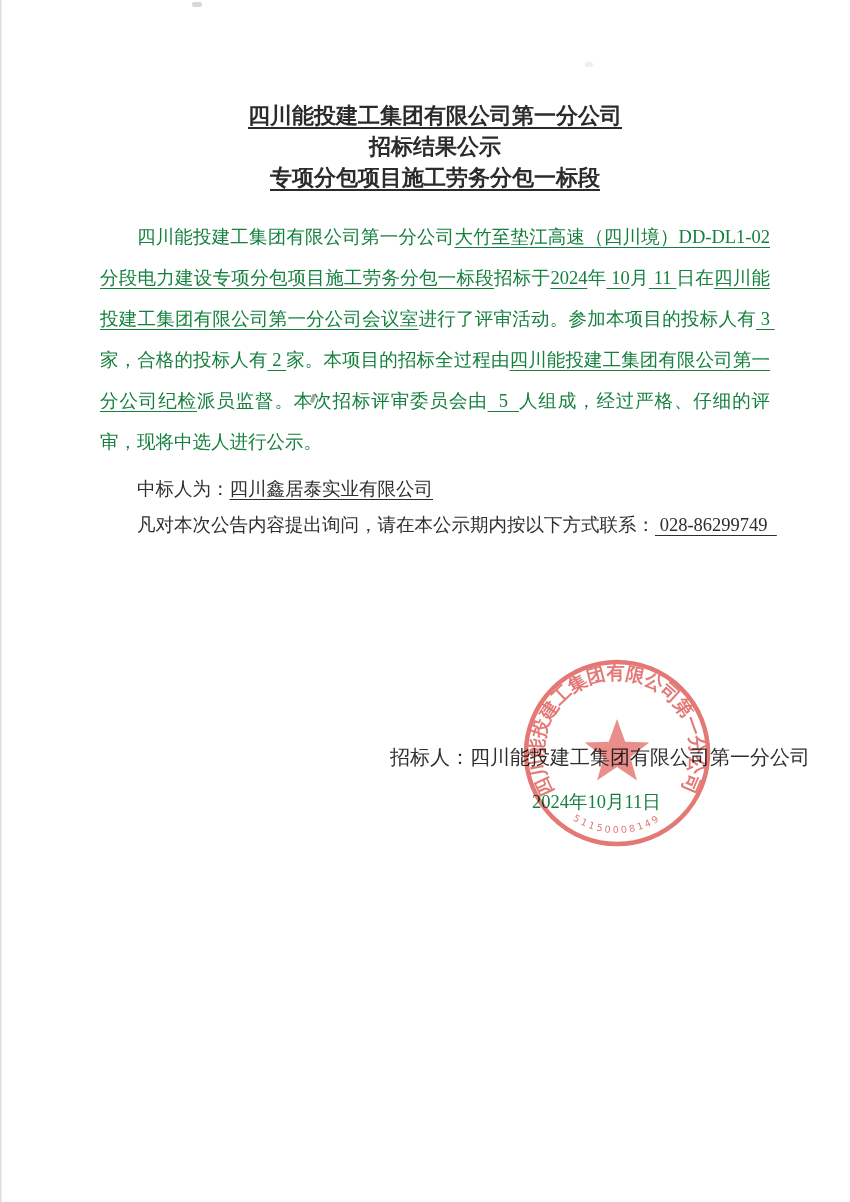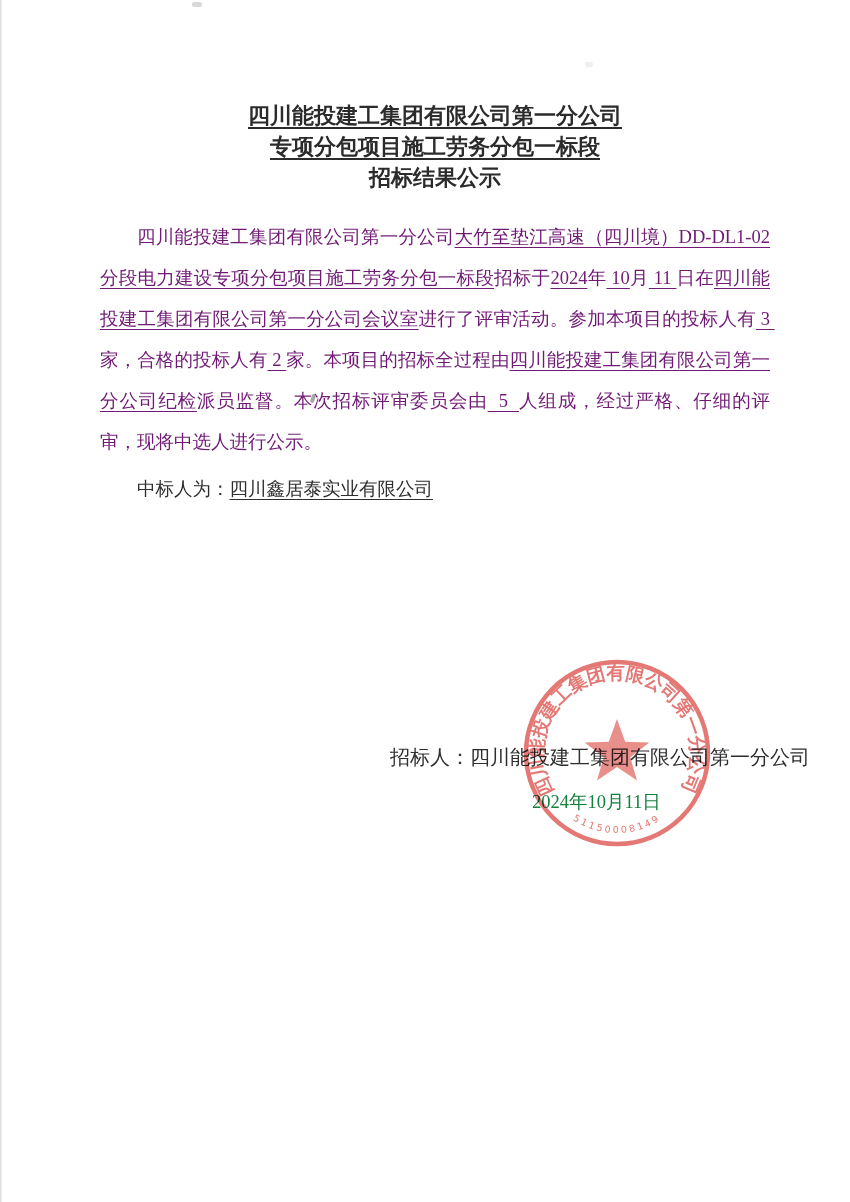--- a/index.html
+++ b/index.html
@@ -29,21 +29,21 @@
   .title-line{white-space:nowrap;}
   .title-line.u{text-decoration:underline;text-decoration-thickness:1.5px;text-underline-offset:4px;}
 
   .body-para{
     margin:24px 80px 0 100px;
     font-size:18.5px;
     line-height:41px;
     text-align:justify;
     text-indent:2em;
     white-space:pre-wrap;
-    color:#701a75;
+    color:#15803d;
   }
   .body-para .u{text-decoration:underline;text-decoration-thickness:1.2px;text-underline-offset:4px;}
 
   .mid-lines{margin:8px 40px 0 100px;font-size:18.5px;color:#2e2e2e;}
   .mid-line{line-height:36px;text-indent:2em;white-space:pre-wrap;}
   .mid-line .u{text-decoration:underline;text-decoration-thickness:1.2px;text-underline-offset:4px;}
 
   .tenderer-line{
     position:absolute;left:390px;top:744px;
     font-size:20px;white-space:nowrap;color:#2e2e2e;
@@ -65,28 +65,29 @@
 </head>
 <body>
 
 <div class="scan-edge-left"></div>
 <div class="scan-speck speck-1"></div>
 <div class="scan-speck speck-2"></div>
 <div class="scan-speck speck-3"></div>
 
 <div class="title-block">
   <div class="title-line u">四川能投建工集团有限公司第一分公司</div>
+  <div class="title-line">招标结果公示</div>
   <div class="title-line u">专项分包项目施工劳务分包一标段</div>
-  <div class="title-line">招标结果公示</div>
 </div>
 
 <div class="body-para"><span>四川能投建工集团有限公司第一分公司</span><span class="u">大竹至垫江高速（四川境）DD-DL1-02分段电力建设专项分包项目施工劳务分包一标段</span><span>招标于</span><span class="u">2024</span><span>年</span><span class="u"> 10</span><span>月</span><span class="u"> 11 </span><span>日在</span><span class="u">四川能投建工集团有限公司第一分公司会议室</span><span>进行了评审活动。参加本项目的投标人有</span><span class="u"> 3 </span><span>家，合格的投标人有</span><span class="u"> 2 </span><span>家。本项目的招标全过程由</span><span class="u">四川能投建工集团有限公司第一分公司纪检</span><span>派员监督。本次招标评审委员会由</span><span class="u">  5  </span><span>人组成，经过严格、仔细的评审，现将中选人进行公示。</span></div>
 
 <div class="mid-lines">
   <div class="mid-line"><span>中标人为：</span><span class="u">四川鑫居泰实业有限公司</span></div>
+  <div class="mid-line"><span>凡对本次公告内容提出询问，请在本公示期内按以下方式联系：</span><span class="u"> 028-86299749  </span></div>
 </div>
 
 <div class="tenderer-line"><span>招标人：</span><span>四川能投建工集团有限公司第一分公司</span></div>
 
 <div class="sign-date-line">2024年10月11日</div>
 
 <svg class="stamp" viewBox="-101 -101 202 202" xmlns="http://www.w3.org/2000/svg">
   <circle cx="0" cy="0" r="91" fill="none" stroke-width="4.5" stroke="#dd5a56"></circle>
   <polygon points="0,-34 8.2,-11.3 32.3,-10.5 13.3,4.3 20,27.5 0,14 -20,27.5 -13.3,4.3 -32.3,-10.5 -8.2,-11.3" fill="#e37672"></polygon>
   <defs>

